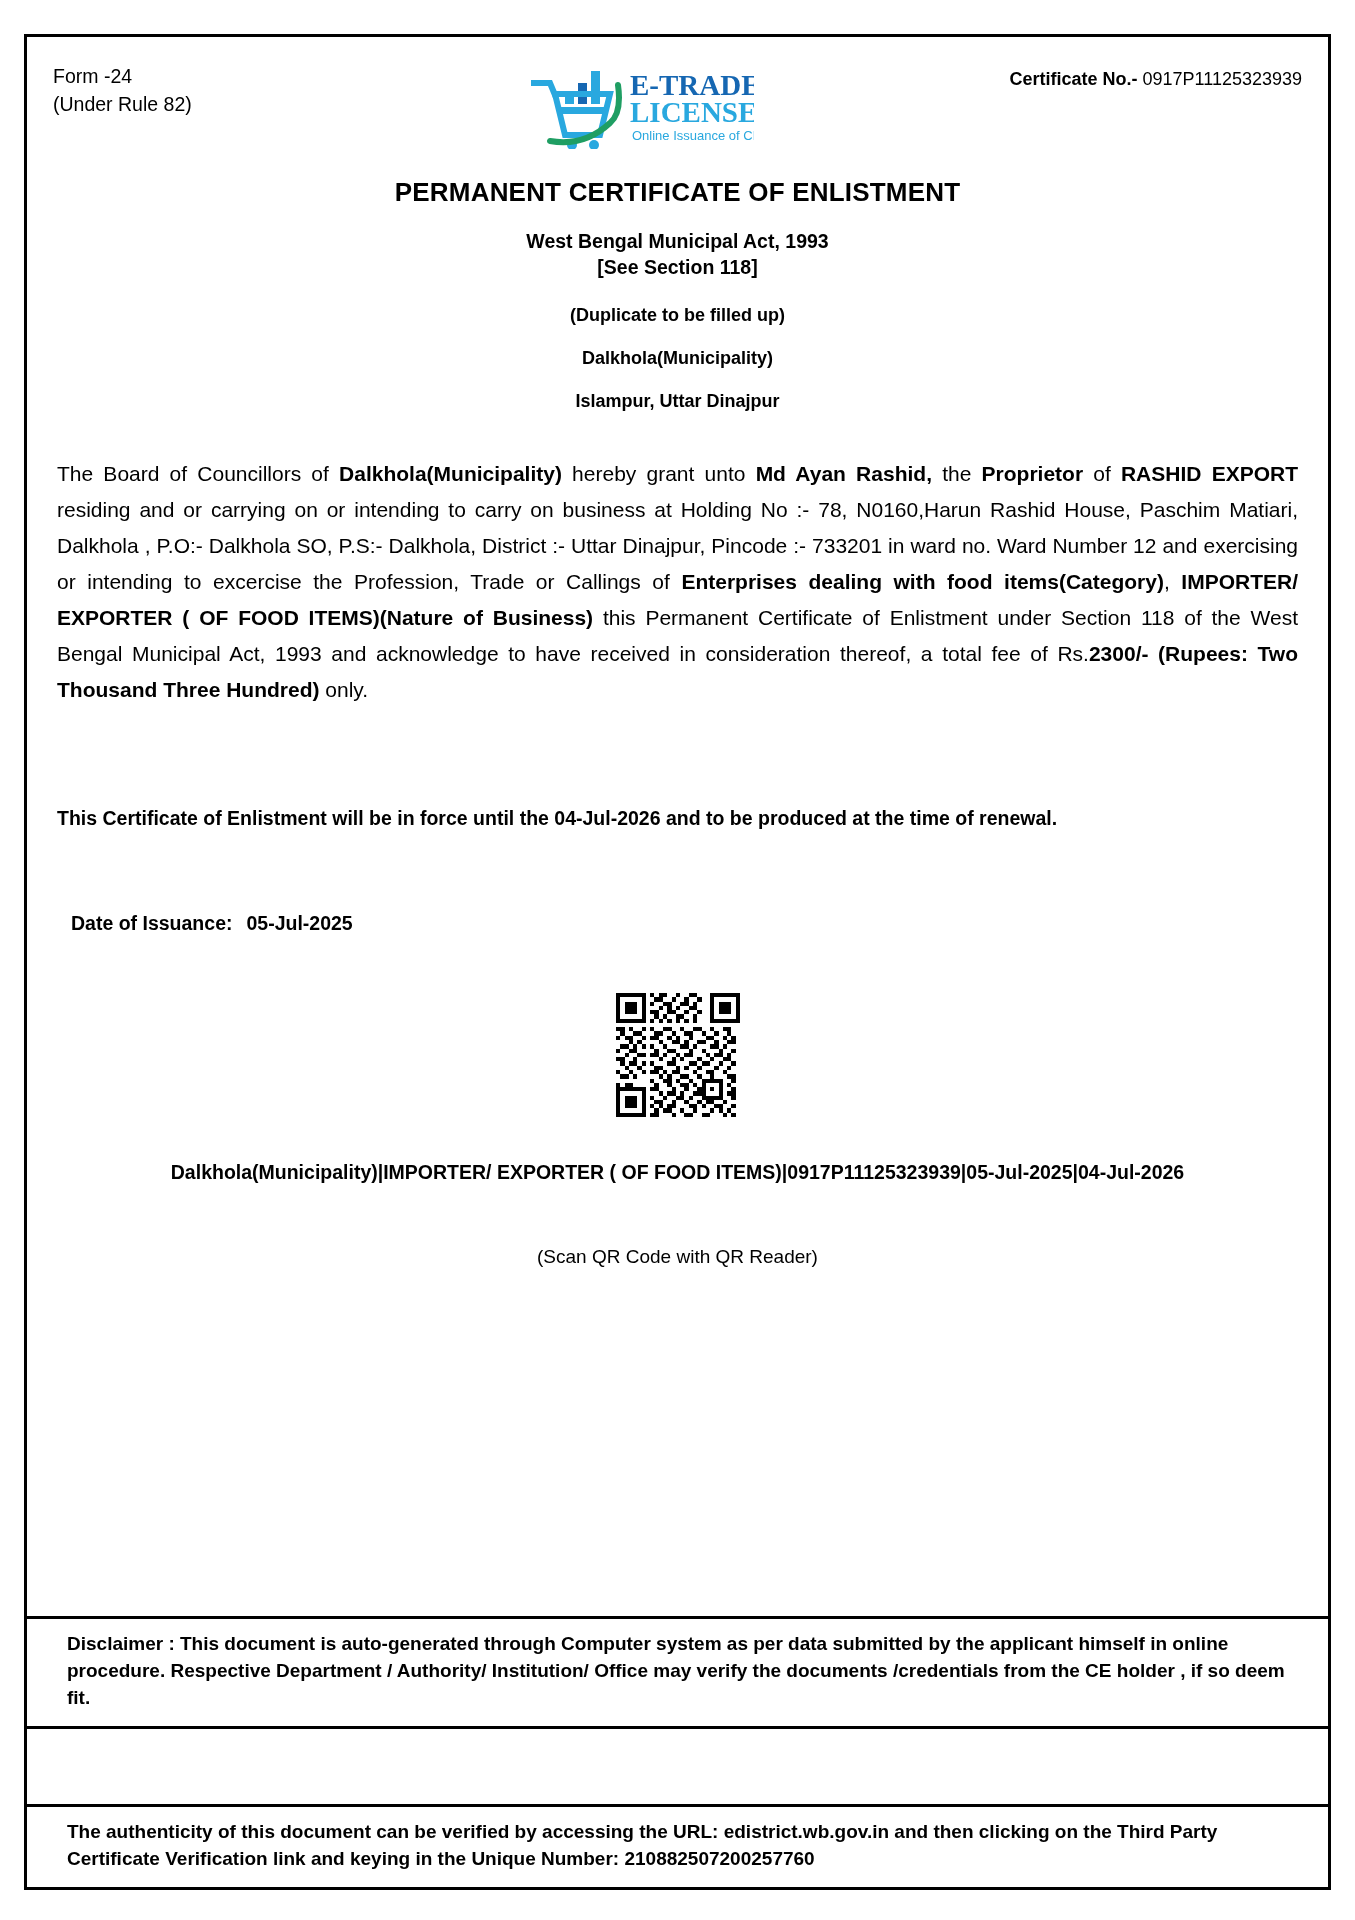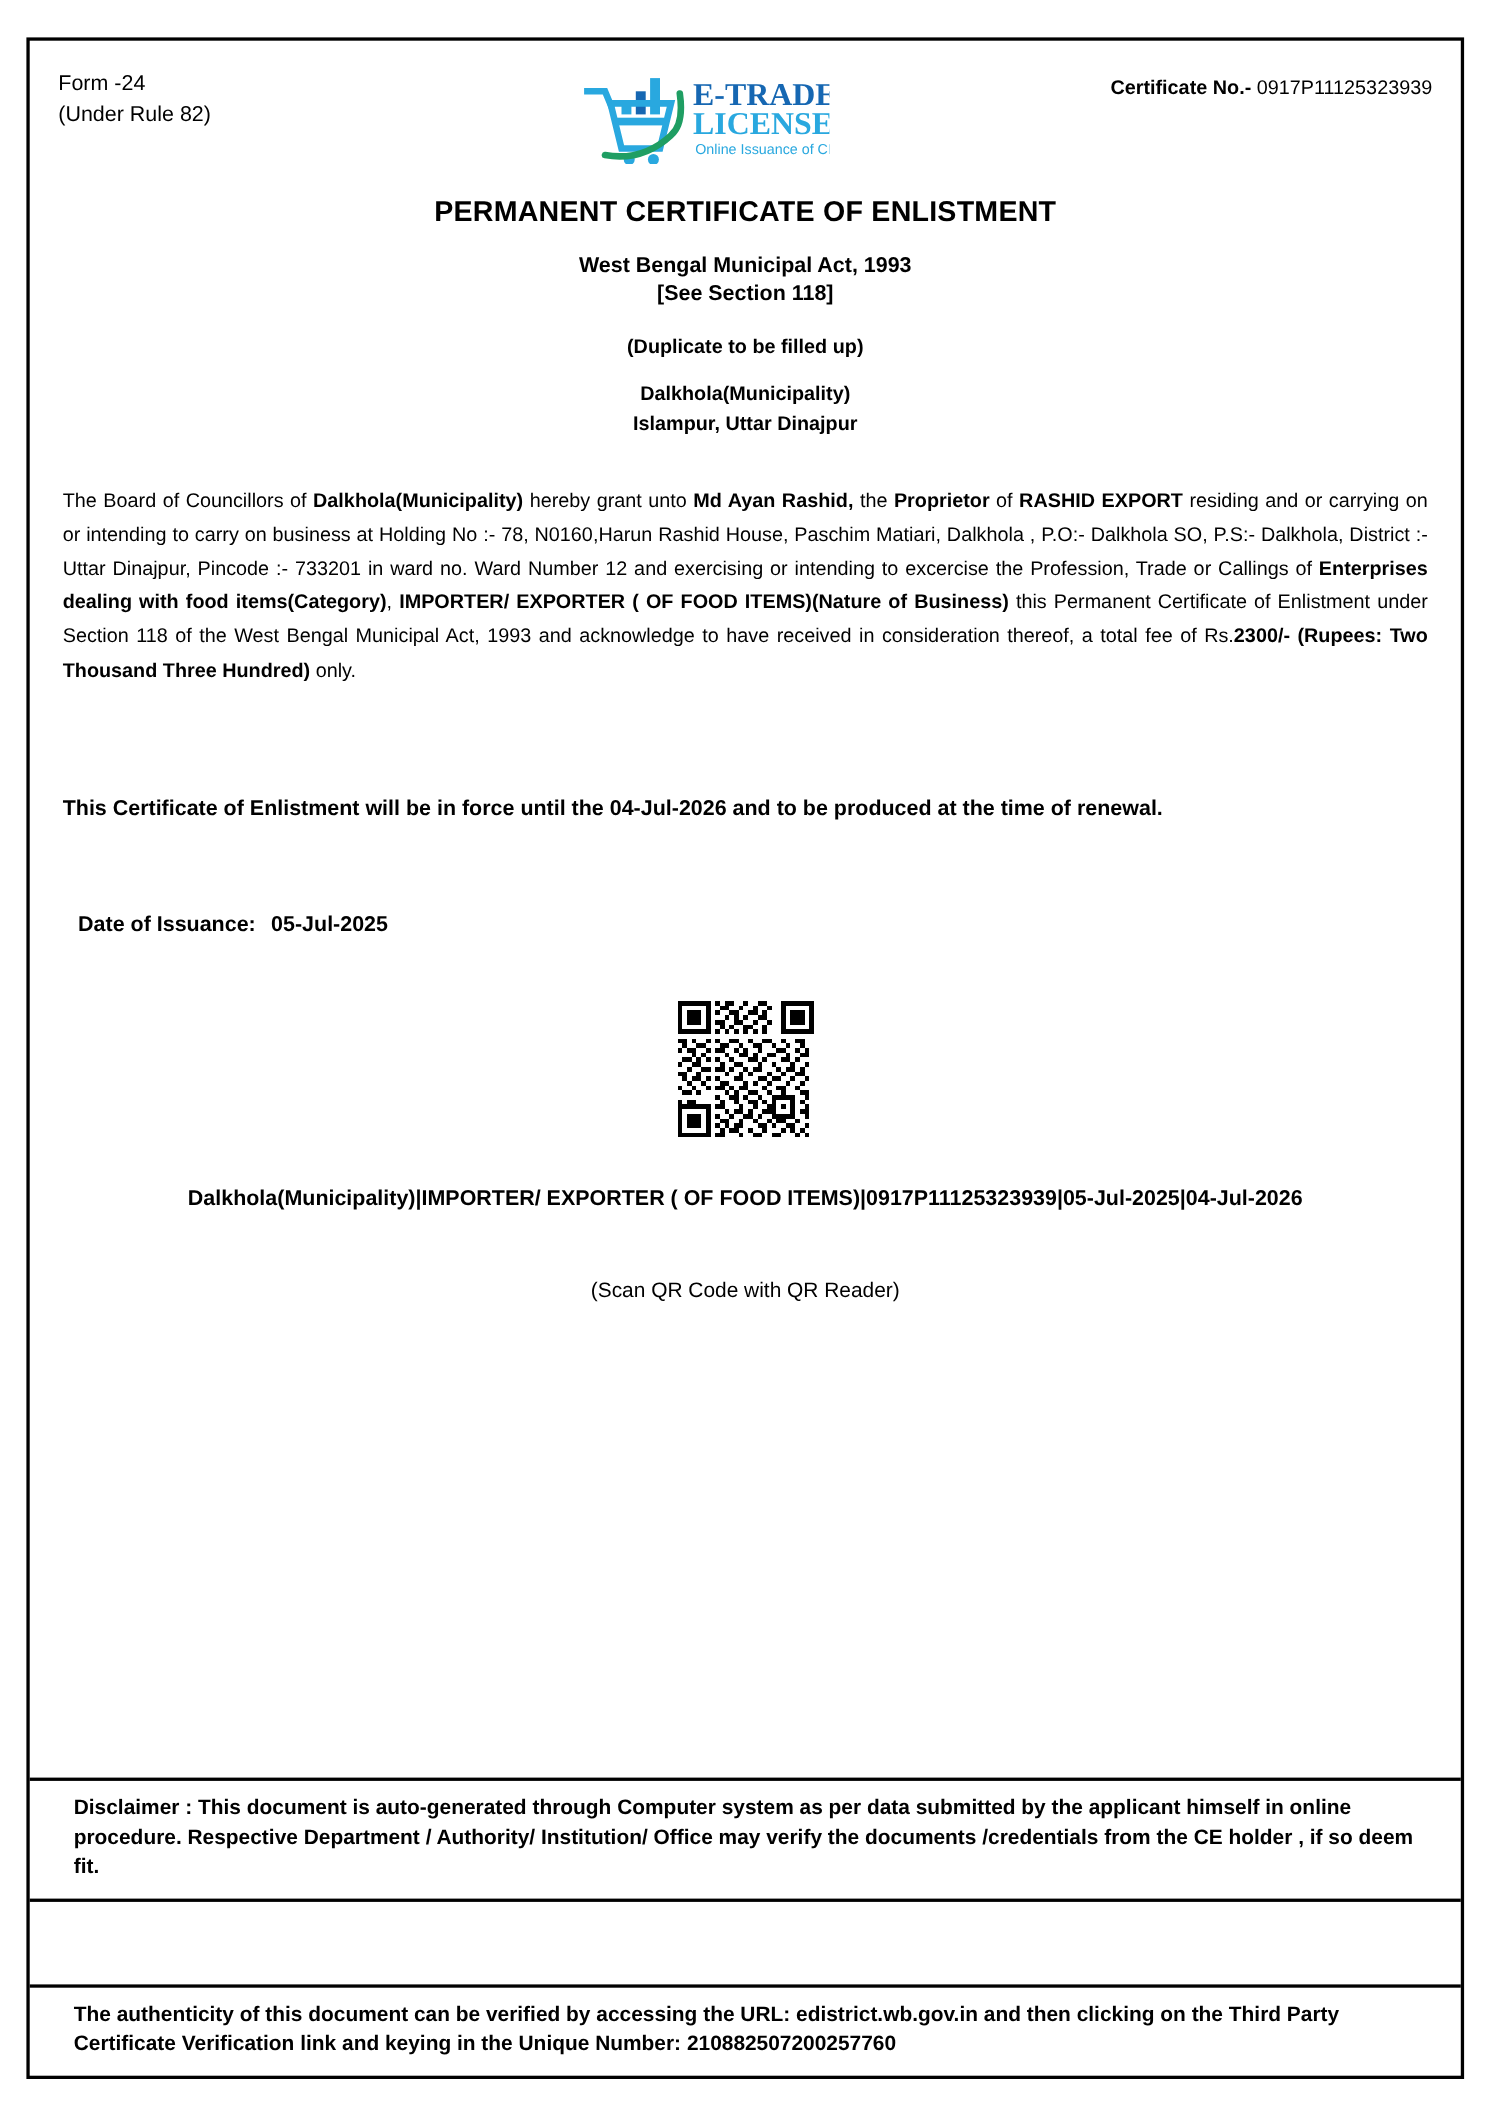--- a/index.html
+++ b/index.html
@@ -80,26 +80,26 @@
     margin-top: 20px;
     line-height: 1.35;
   }
   .sub-line {
     text-align: center;
     font-size: 18px;
     font-weight: bold;
     margin-top: 24px;
   }
   .sub-line.s2 { margin-top: 22px; }
-  .sub-line.s3 { margin-top: 6px; }
+  .sub-line.s3 { margin-top: 22px; }
 
   
   .body-text {
     margin: 44px 30px 0 30px;
-    font-size: 18px;
+    font-size: 21px;
     line-height: 1.72;
     text-align: justify;
     text-justify: inter-word;
     color: #000;
   }
   .body-text b { font-weight: bold; }
 
   .force-line {
     margin: 96px 30px 0 30px;
     font-size: 19.5px;

